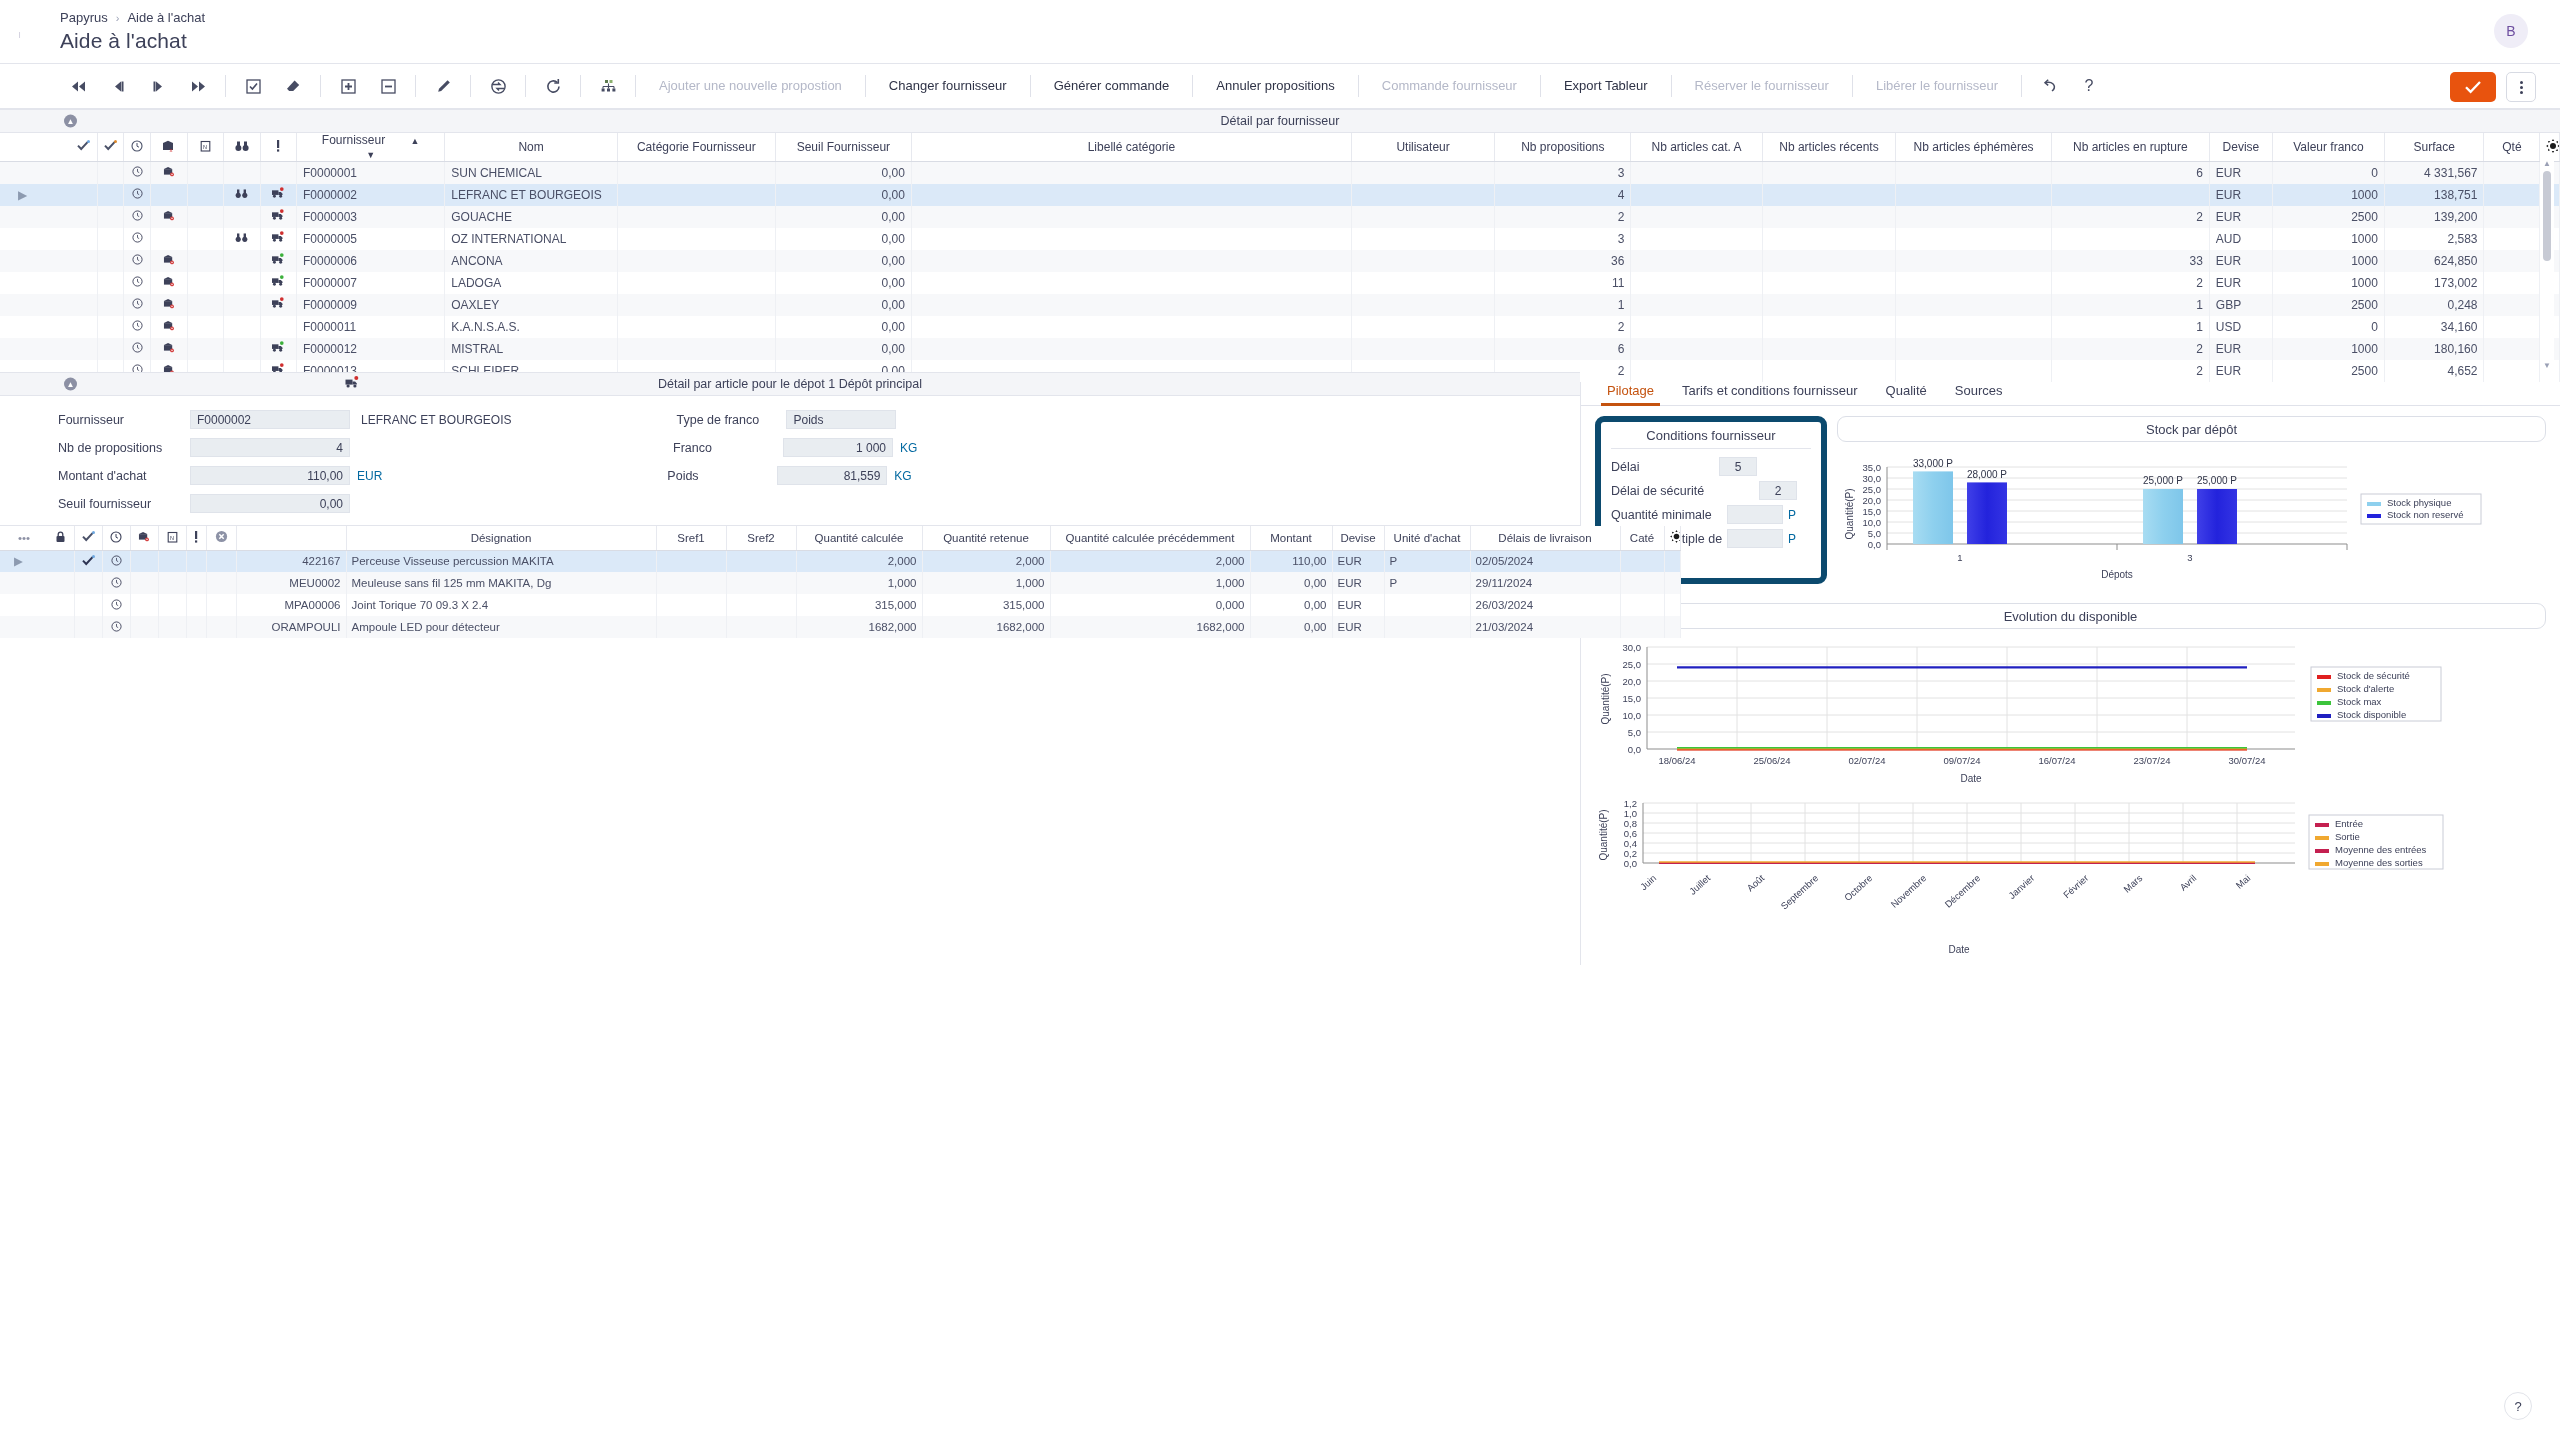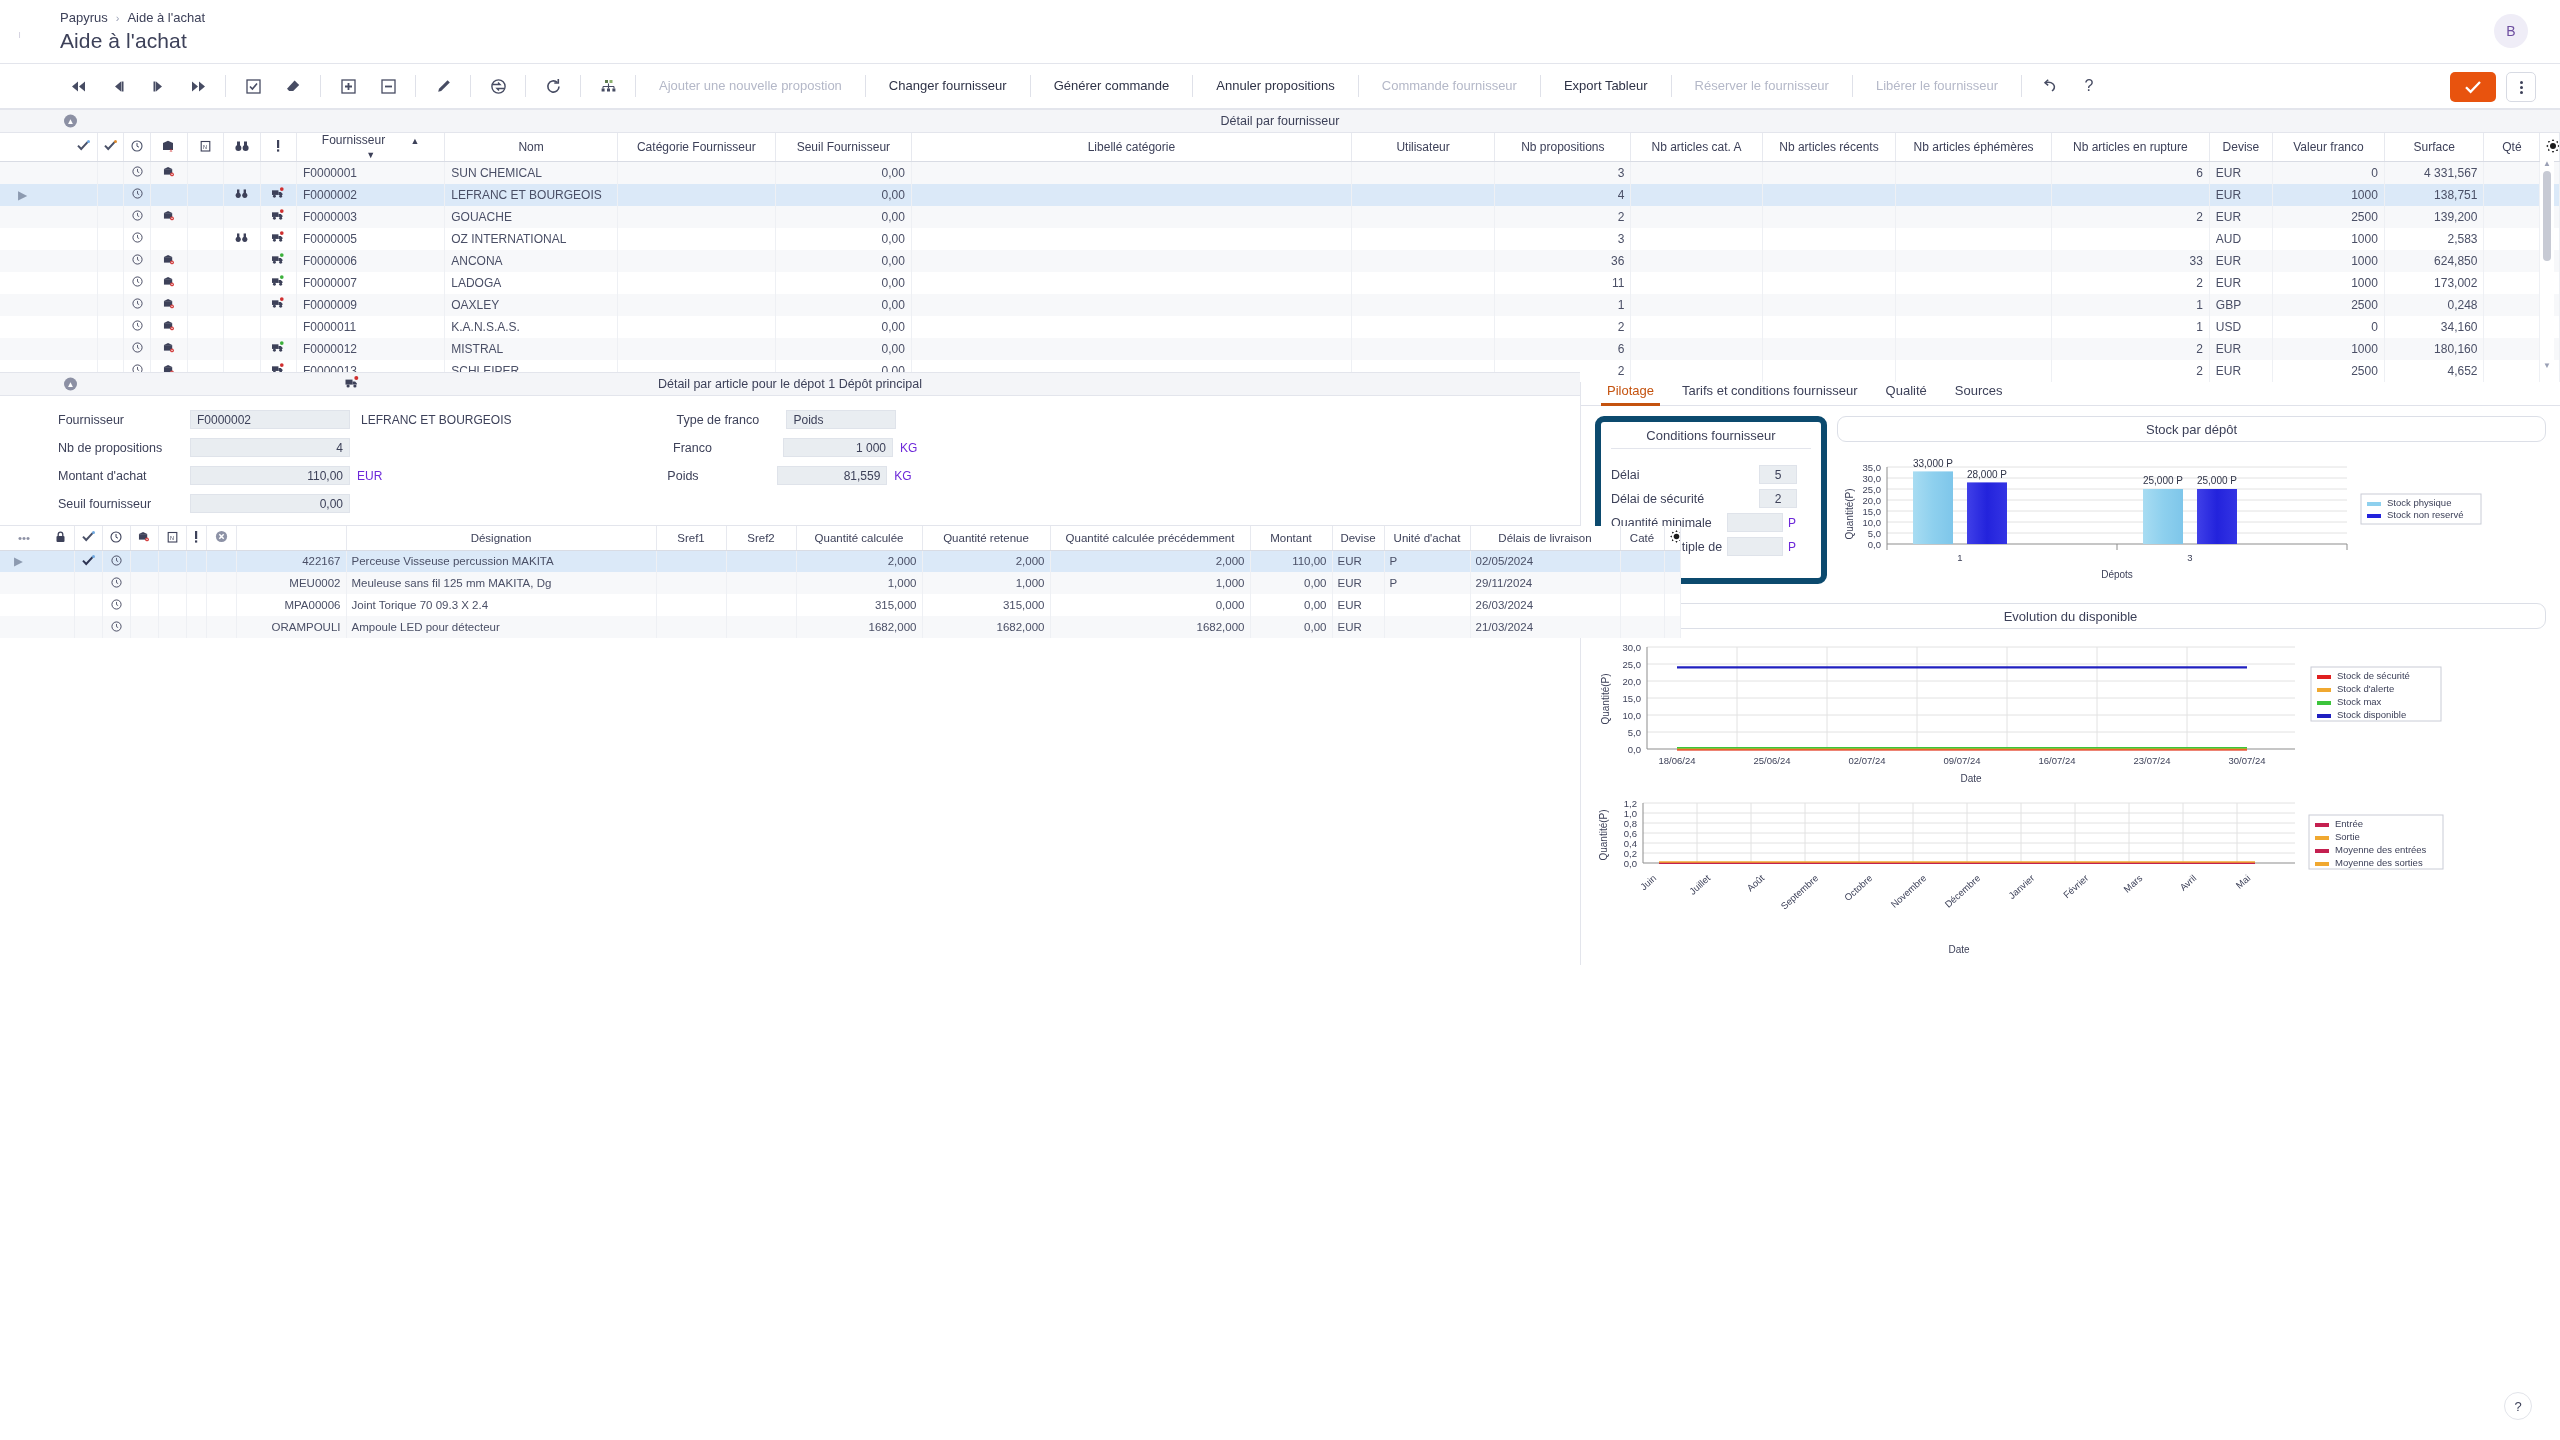--- a/index.html
+++ b/index.html
@@ -93,21 +93,21 @@
 
   
   .detail-form { padding:14px 0 10px 58px; background:#fff; position:relative; }
   .form-row { display:flex; align-items:center; margin-bottom:9px; }
   .fl { font-size:12.5px; color:#3d4159; }
   .fi {
     background:#e9edf1; border:1px solid #dfe3ea; height:19px; font-size:12px;
     color:#3d4159; display:flex; align-items:center; padding:0 6px;
   }
   .fi.ro { background:#e9edf1; }
-  .unit { font-size:12px; color:#6d28d9; margin-left:7px; }
+  .unit { font-size:12px; color:#0369a1; margin-left:7px; }
   .extra-txt { font-size:12px; color:#3d4159; margin-left:11px; }
 
   
   .rtabs { display:flex; align-items:flex-end; height:32px; border-bottom:1px solid #e0e2ea; padding-left:12px; }
   .rtab {
     font-size:13px; padding:0 14px 7px 14px; color:#3d4159; cursor:pointer; position:relative;
   }
   .rtab.active { color:#c4520e; }
   .rtab.active:after {
     content:""; position:absolute; left:8px; right:8px; bottom:-1px; height:3px; background:#c4520e;
@@ -1044,21 +1044,21 @@
       <div class="rtab active">Pilotage</div>
       <div class="rtab">Tarifs et conditions fournisseur</div>
       <div class="rtab">Qualité</div>
       <div class="rtab">Sources</div>
     </div>
 
     <div style="display:flex; gap:10px; padding:10px 14px 0 14px;">
 
       <div class="card" style="width:232px; height:168px; padding:6px 10px;">
         <div style="text-align:center; font-size:13px; padding-bottom:5px; border-bottom:1px solid #e3e5ec;">Conditions fournisseur</div>
-        <div style="display:flex; align-items:center; margin-top:16px;">
+        <div style="display:flex; align-items:center; margin-top:8px;gap:40px;">
           <div class="fl" style="flex:1;">Délai</div>
           <div class="fi ro" style="width:38px; justify-content:center;">5</div>
           <div style="width:14px;"></div>
         </div>
         <div style="display:flex; align-items:center; margin-top:5px;">
           <div class="fl" style="flex:1;">Délai de sécurité</div>
           <div class="fi ro" style="width:38px; justify-content:center;">2</div>
           <div style="width:14px;"></div>
         </div>
         <div style="display:flex; align-items:center; margin-top:5px;">

